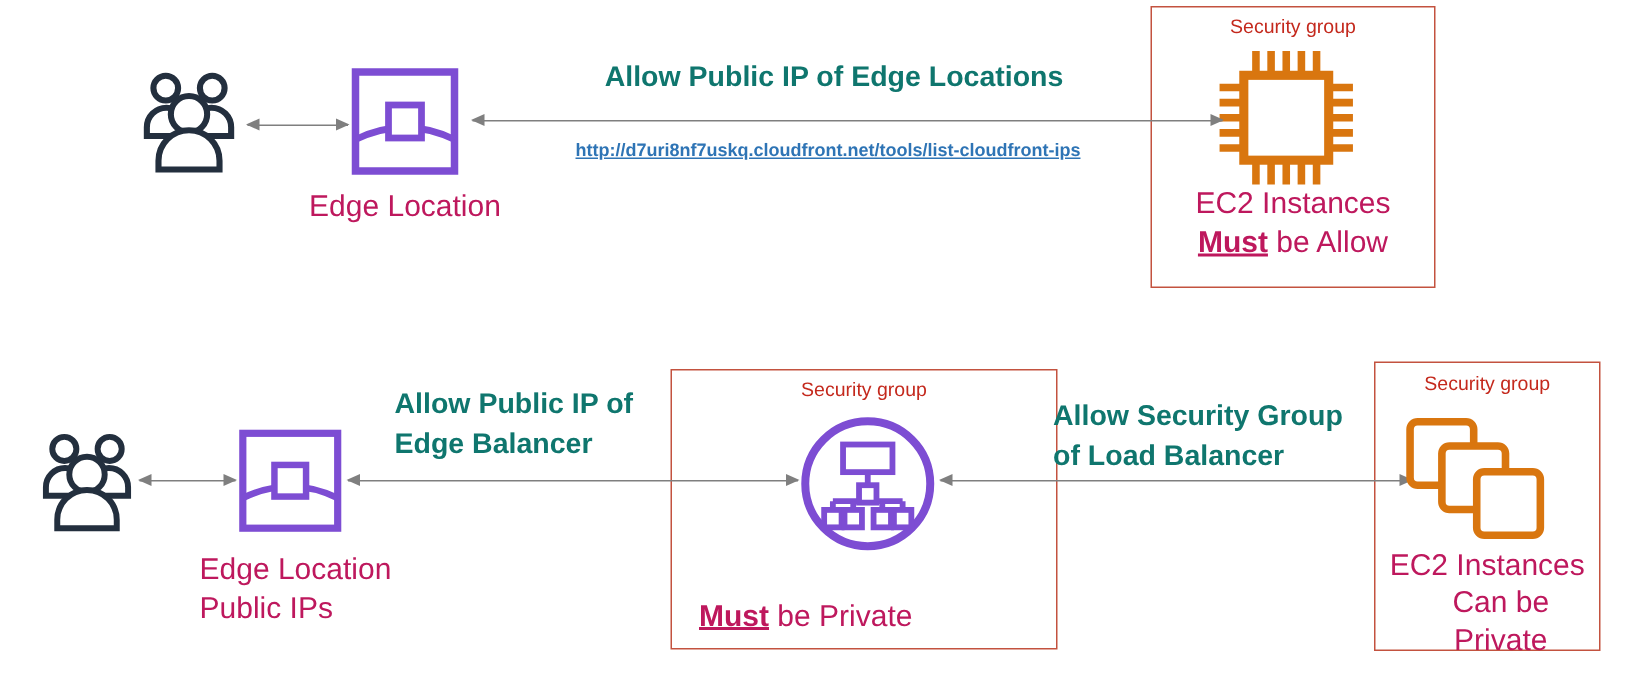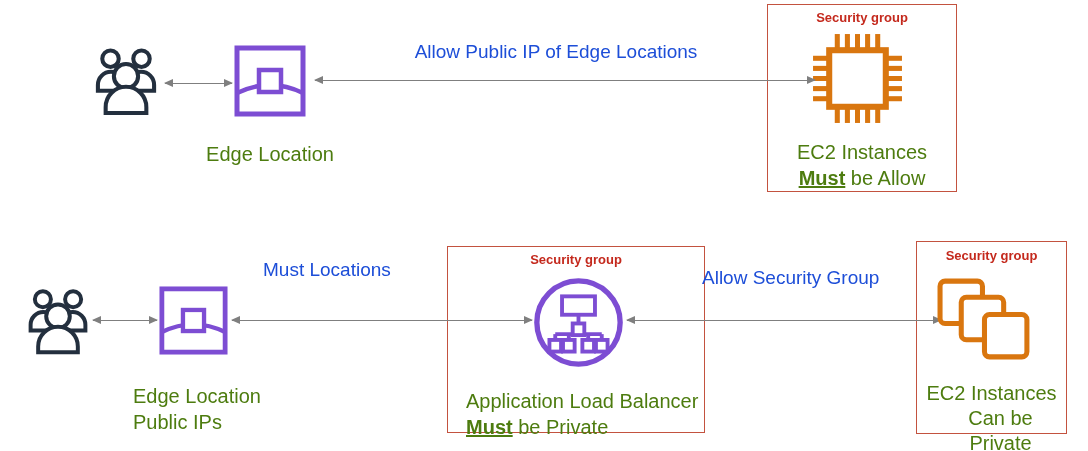--- a/index.html
+++ b/index.html
@@ -2,25 +2,25 @@
 <html><head>
 <meta charset="utf-8">
 <style>
   html,body{margin:0;padding:0;background:#ffffff;}
   #canvas{
     position:relative;width:1088px;height:451px;background:#ffffff;
     font-family:"Liberation Sans", sans-serif;color:#3f3f3f;overflow:hidden;
   }
   .abs{position:absolute;}
   .sg-box{position:absolute;border:1.6px solid #c3523f;background:#ffffff;box-sizing:border-box;}
-  .sg-tag{position:absolute;color:#c4291d;font-weight:700;font-size:13px;text-align:center;}
-  .lbl{position:absolute;font-size:20px;color:#4d7c0f;line-height:25px;margin-top:16px;}
+  .sg-tag{position:absolute;color:#c4291d;font-weight:400;font-size:13px;text-align:center;}
+  .lbl{position:absolute;font-size:20px;color:#be185d;line-height:25px;}
   .center{text-align:center;}
   .bold{font-weight:400;}
-  .arrow-label{position:absolute;font-size:19px;font-weight:400;color:#1d4ed8;line-height:27px;}
+  .arrow-label{position:absolute;font-size:19px;font-weight:700;color:#0f766e;line-height:27px;}
   .url{position:absolute;font-size:12px;font-weight:700;color:#2e74b5;text-decoration:underline;text-align:center;cursor:pointer;}
   .must{font-weight:700;text-decoration:underline;}
   .arrow{position:absolute;height:0;border-top:1.4px solid #7f7f7f;}
   .arrow::before{content:"";position:absolute;left:-1px;top:-5.5px;width:0;height:0;
     border:4.8px solid transparent;border-right:9px solid #7f7f7f;border-left:0;}
   .arrow::after{content:"";position:absolute;right:-1px;top:-5.5px;width:0;height:0;
     border:4.8px solid transparent;border-left:9px solid #7f7f7f;border-right:0;}
   svg{display:block;}
 </style>
 </head>
@@ -46,20 +46,21 @@
     <path d="M3 48 Q36 32 69 48" fill="none" stroke="#7d4dd3" stroke-width="4.5"></path>
     <rect x="25" y="25" width="22" height="22" fill="#ffffff" stroke="#7d4dd3" stroke-width="4.5"></rect>
   </svg>
 
   <div class="lbl center" style="left:195px;top:126px;width:150px">Edge Location</div>
 
   <div class="arrow" style="left:315px;top:80px;width:500px;z-index:3"></div>
 
   <div class="arrow-label center" style="left:366px;top:38px;width:380px;text-align:center">Allow Public IP of Edge Locations</div>
 
+  <div class="url" style="left:357px;top:93px;width:390px">http://d7uri8nf7uskq.cloudfront.net/tools/list-cloudfront-ips</div>
 
   <div class="sg-box" style="left:767px;top:4px;width:190px;height:188px"></div>
   <div class="sg-tag" style="left:767px;top:10px;width:190px">Security group</div>
 
   <svg class="abs" style="left:809px;top:30px" width="97" height="97" viewBox="0 0 96 96">
     <g stroke="#d9760f" stroke-width="5">
       <line x1="28" y1="4" x2="28" y2="20"></line>
         <line x1="38" y1="4" x2="38" y2="20"></line>
       <line x1="48" y1="4" x2="48" y2="20"></line>
         <line x1="58" y1="4" x2="58" y2="20"></line>
@@ -106,21 +107,22 @@
   </svg>
 
   <div class="lbl" style="left:133px;top:367px;line-height:26px">
     <div>Edge Location</div>
     <div class="bold">Public IPs</div>
   </div>
 
   <div class="arrow" style="left:232px;top:320px;width:300px;z-index:3"></div>
 
   <div class="arrow-label" style="left:263px;top:256px">
-    <div>Must Locations</div>
+    <div>Allow Public IP of</div>
+    <div>Edge Balancer</div>
   </div>
 
   <div class="sg-box" style="left:447px;top:246px;width:258px;height:187px"></div>
   <div class="sg-tag" style="left:447px;top:252px;width:258px">Security group</div>
 
   <svg class="abs" style="left:532px;top:276px;z-index:4" width="93" height="93" viewBox="0 0 96 96">
     <circle cx="48" cy="48" r="43" fill="#ffffff" stroke="#7d4dd3" stroke-width="5.5"></circle>
     <g stroke="#7d4dd3" stroke-width="4" fill="#ffffff">
       <line x1="48" y1="40" x2="48" y2="52"></line>
       <line x1="24" y1="60" x2="72" y2="60"></line>
@@ -130,27 +132,27 @@
       <line x1="72" y1="60" x2="72" y2="67"></line>
       <rect x="31" y="21" width="34" height="19"></rect>
       <rect x="42" y="49" width="12" height="12"></rect>
       <rect x="18" y="66" width="12" height="12"></rect>
       <rect x="32" y="66" width="12" height="12"></rect>
       <rect x="52" y="66" width="12" height="12"></rect>
       <rect x="66" y="66" width="12" height="12"></rect>
     </g>
   </svg>
 
-  <div class="lbl" style="left:466px;top:373px">Application Load Balancer</div>
   <div class="lbl" style="left:466px;top:399px"><span class="must">Must</span><span> be </span><span class="bold">Private</span></div>
 
   <div class="arrow" style="left:627px;top:320px;width:314px;z-index:5"></div>
 
   <div class="arrow-label" style="left:702px;top:264px;width:220px;">
     <div>Allow Security Group</div>
+    <div>of Load Balancer</div>
   </div>
 
   <div class="sg-box" style="left:916px;top:241px;width:151px;height:193px"></div>
   <div class="sg-tag" style="left:916px;top:248px;width:151px">Security group</div>
 
   <svg class="abs" style="left:936px;top:278px;z-index:6" width="101" height="83" viewBox="0 0 100 82">
     <g stroke="#d9760f" stroke-width="5" fill="#ffffff">
       <rect x="4" y="3" width="42" height="42" rx="5"></rect>
       <rect x="25" y="19" width="42" height="42" rx="5"></rect>
       <rect x="48" y="36" width="42" height="42" rx="5"></rect>

